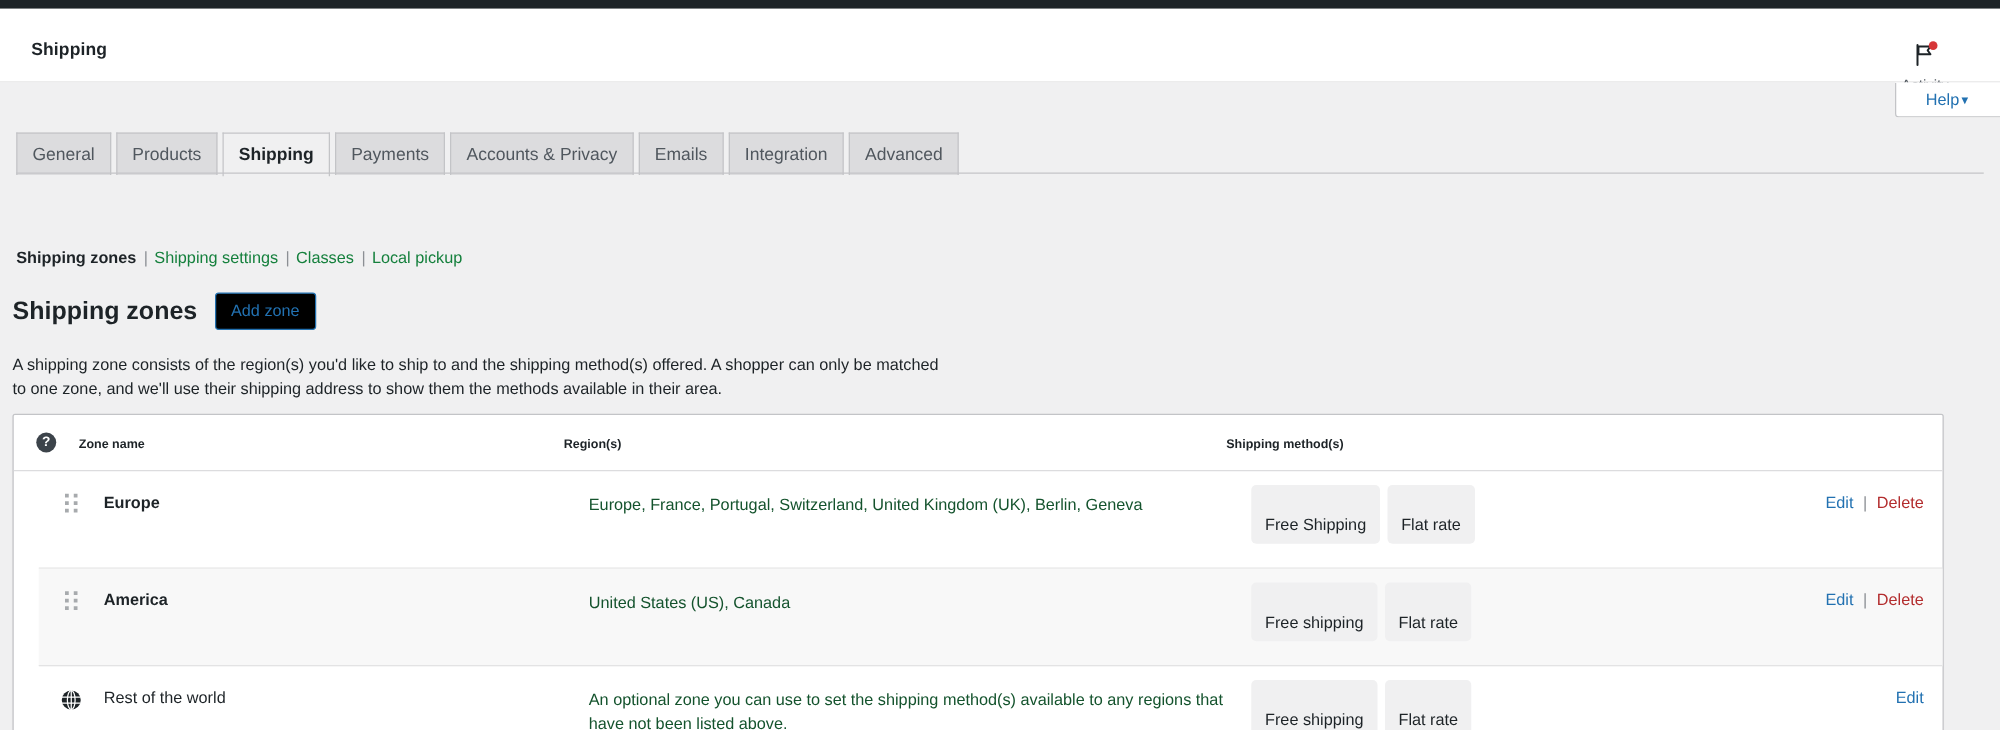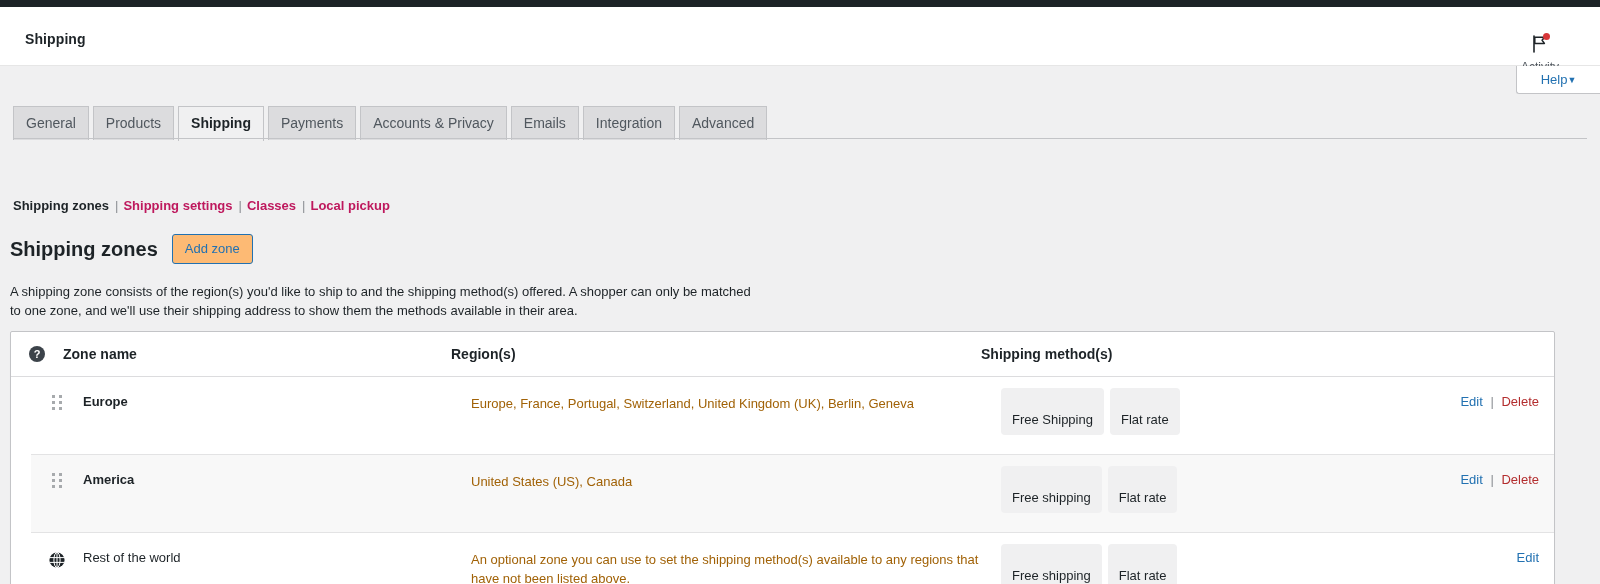--- a/index.html
+++ b/index.html
@@ -129,37 +129,37 @@
     display: flex;
     align-items: center;
     white-space: nowrap;
   }
   .subnav .current {
     color: #1d2327;
     font-weight: bold;
     cursor: pointer;
   }
   .subnav .sep { color: #8c8f94; margin: 0 5px 0 6px; }
-  .subnav a { color: #be185d; text-decoration: none; cursor: pointer; font-weight: bold; }
+  .subnav a { color: #15803d; text-decoration: none; cursor: pointer; }
 
   
   .zones-head {
     position: absolute;
     left: 10px; top: 168px;
     display: flex;
     align-items: center;
     gap: 14px;
   }
   .zones-title {
     font-size: 20px;
     color: #1d2327;
     font-weight: bold;
   }
   .btn-add {
-    background: #fdba74;
+    background: #000000;
     border: 1px solid #2271b1;
     color: #2271b1;
     font-size: 13px;
     border-radius: 3px;
     padding: 6px 12px 7px 12px;
     cursor: pointer;
     font-family: "Liberation Sans", sans-serif;
   }
 
   .zones-desc {
@@ -195,39 +195,39 @@
   .zrow.alt { background: #f8f8f8; }
 
   .c-handle { width: 52px; flex: none; display: flex; justify-content: center; padding-top: 18px; }
   .zrow.head .c-handle { padding-top: 0; }
   .c-name   { width: 388px; flex: none; }
   .c-region { width: 530px; flex: none; }
   .c-method { flex: 1 1 auto; }
   .c-actions{ width: 145px; flex: none; text-align: right; padding-right: 15px; }
 
   .zrow.head .col-label {
-    font-size: 14px;
+    font-size: 10px;
     font-weight: bold;
     color: #1d2327;
   }
 
   .zrow.data { min-height: 78px; margin-left: 20px; }
   .zrow.data.tall { min-height: 100px; }
 
   .zone-name {
     font-size: 13px;
     font-weight: bold;
     color: #1d2327;
     padding-top: 17px;
     cursor: pointer;
   }
   .zone-region {
     font-size: 13px;
     line-height: 19px;
-    color: #a16207;
+    color: #14532d;
     padding-top: 17px;
     padding-right: 16px;
   }
   .methods {
     padding-top: 11px;
     display: flex;
     gap: 6px;
     flex-wrap: wrap;
   }
   .chip {

